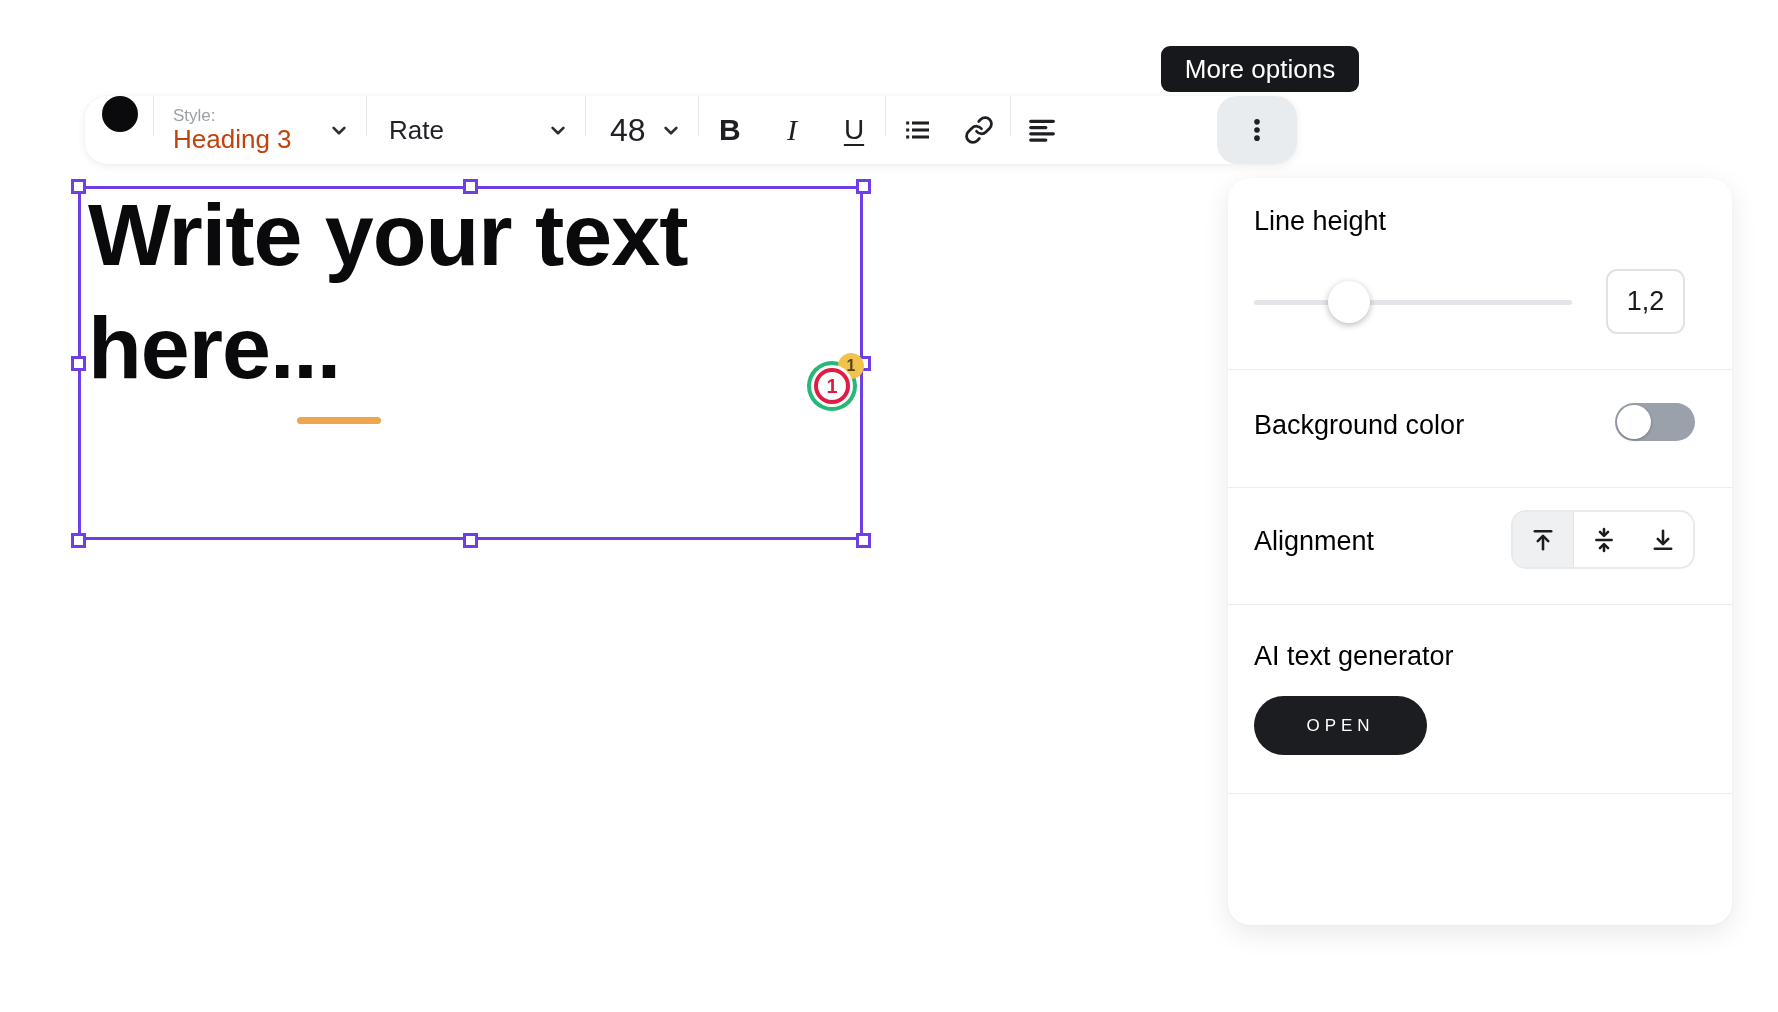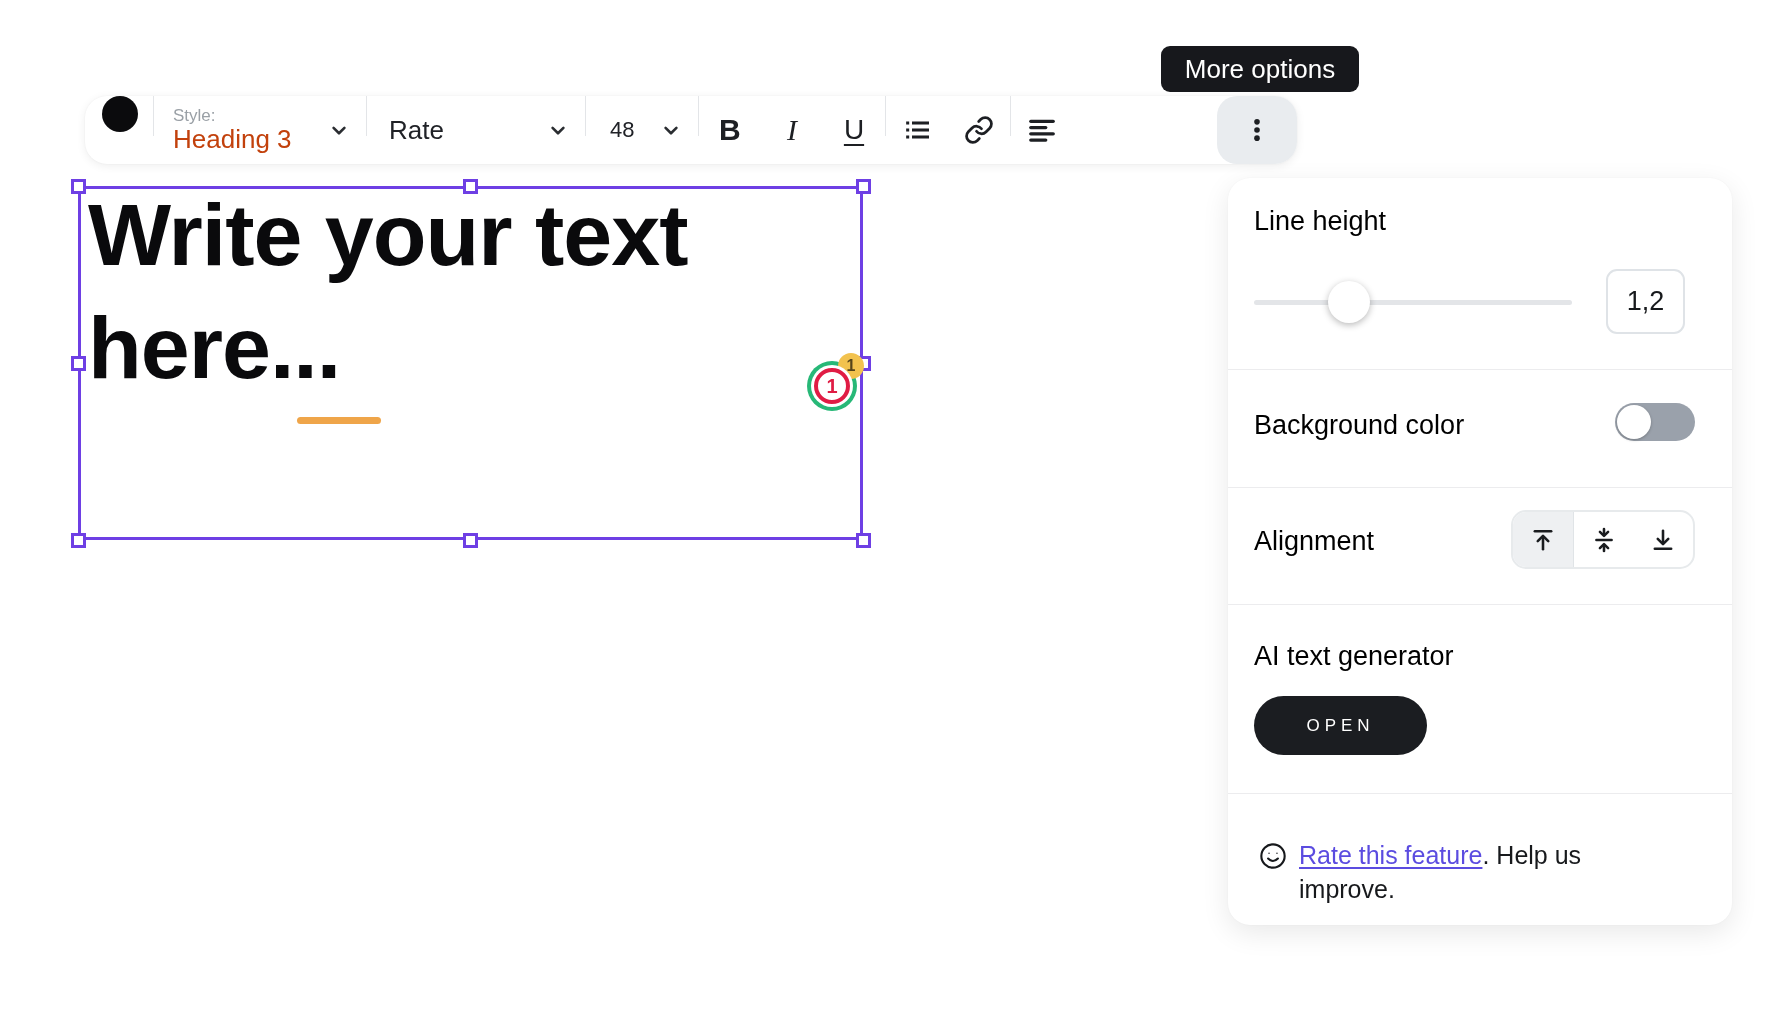--- a/index.html
+++ b/index.html
@@ -17,21 +17,21 @@
              box-shadow:0 2px 10px rgba(0,0,0,.07), 0 0 2px rgba(0,0,0,.05);
              display:flex; align-items:flex-start; z-index:20; }
   .tb-div { width:1px; height:40px; background:#e3e5e8; flex:0 0 auto; }
   .swatch { width:36px; height:36px; border-radius:50%; background:#0b0b0d; margin:0 15px 0 17px; flex:0 0 auto; cursor:pointer; }
   .drop { display:flex; align-items:center; justify-content:space-between; height:100%; cursor:pointer; flex:0 0 auto; }
   .style-drop { width:212px; padding:0 14px 0 19px; }
   .style-col { display:flex; flex-direction:column; line-height:1.12; }
   .style-cap { font-size:17px; color:#9aa0a6; }
   .style-val { font-size:26px; color:#c2410c; }
   .font-drop { width:218px; padding:0 14px 0 22px; font-size:26px; color:#202227; }
-  .size-drop { width:112px; padding:0 14px 0 24px; font-size:22px; color:#202227; }
+  .size-drop { width:112px; padding:0 14px 0 24px; font-size:32px; color:#202227; }
   .chev { width:26px; height:26px; flex:0 0 auto; }
   .tb-btn { width:62px; height:100%; display:flex; align-items:center; justify-content:center;
             cursor:pointer; flex:0 0 auto; color:#1d1f23; }
   .glyph-b { font-size:30px; font-weight:600; letter-spacing:.5px; }
   .glyph-i { font-size:30px; font-family:"Liberation Serif", serif; font-style:italic; }
   .glyph-u { font-size:28px; text-decoration:underline; text-underline-offset:5px; }
   .kebab-pill { margin-left:auto; width:80px; height:68px; background:#e9ecef; border-radius:20px 22px 22px 20px;
                 display:flex; align-items:center; justify-content:center; cursor:pointer; flex:0 0 auto; }
 
   
@@ -225,24 +225,13 @@
     </div>
   </div>
 
   <div class="divider" style="top:426px;"></div>
 
   <div class="abs p-label ai-label">AI text generator</div>
   <button class="abs open-btn">OPEN</button>
 
   <div class="divider" style="top:615px;"></div>
 
-  <div class="abs rate-row">
-    <svg class="smiley" width="28" height="28" viewBox="0 0 24 24" fill="none" stroke="currentColor" stroke-width="1.8" stroke-linecap="round">
-        <circle cx="12" cy="12" r="10"></circle>
-        <circle cx="8.6" cy="9.6" r="0.6" fill="currentColor" stroke="none"></circle>
-        <circle cx="15.4" cy="9.6" r="0.6" fill="currentColor" stroke="none"></circle>
-        <path d="M7.8 14.2c2.7 2.8 5.7 2.8 8.4 0"></path>
-      </svg>
-    <div class="rate-text">
-      <span class="rate-link">Rate this feature</span><span>. Help us improve.</span>
-    </div>
-  </div>
 </div>
 
 </body></html>

